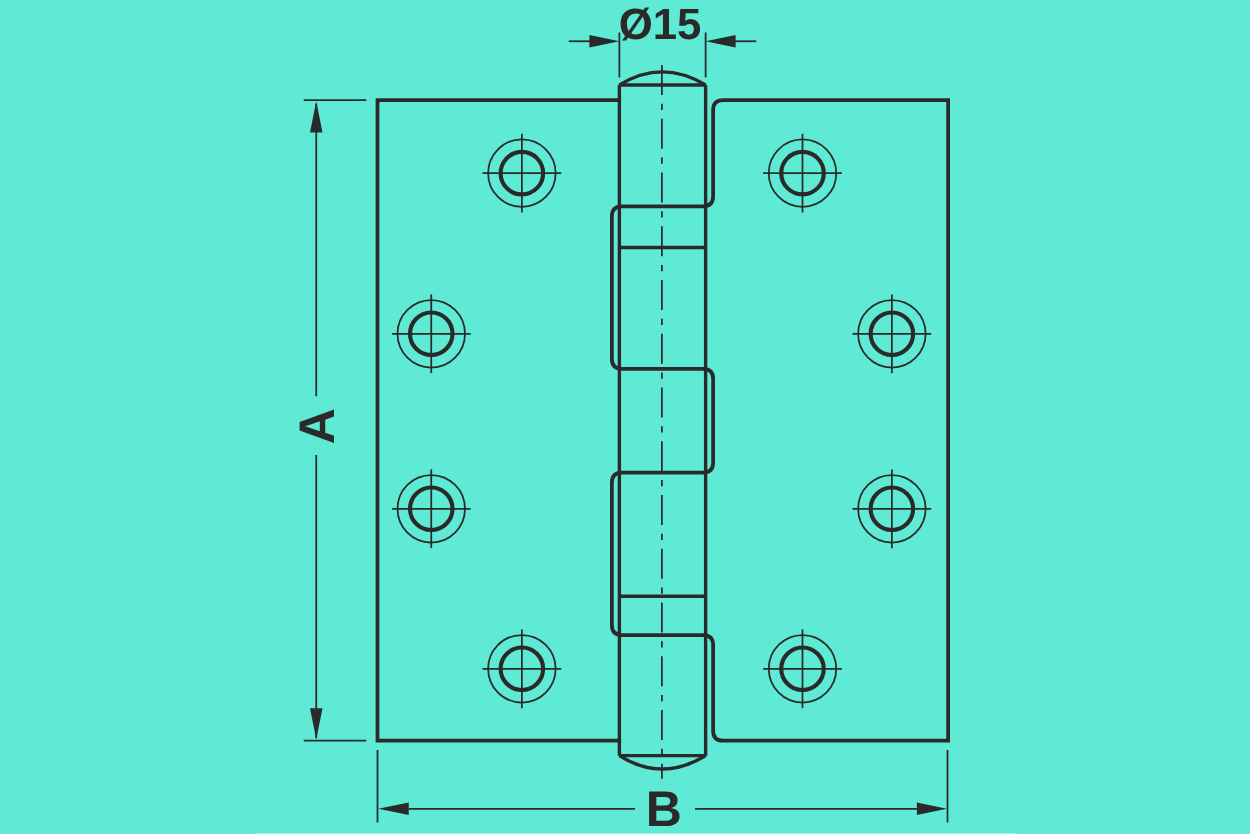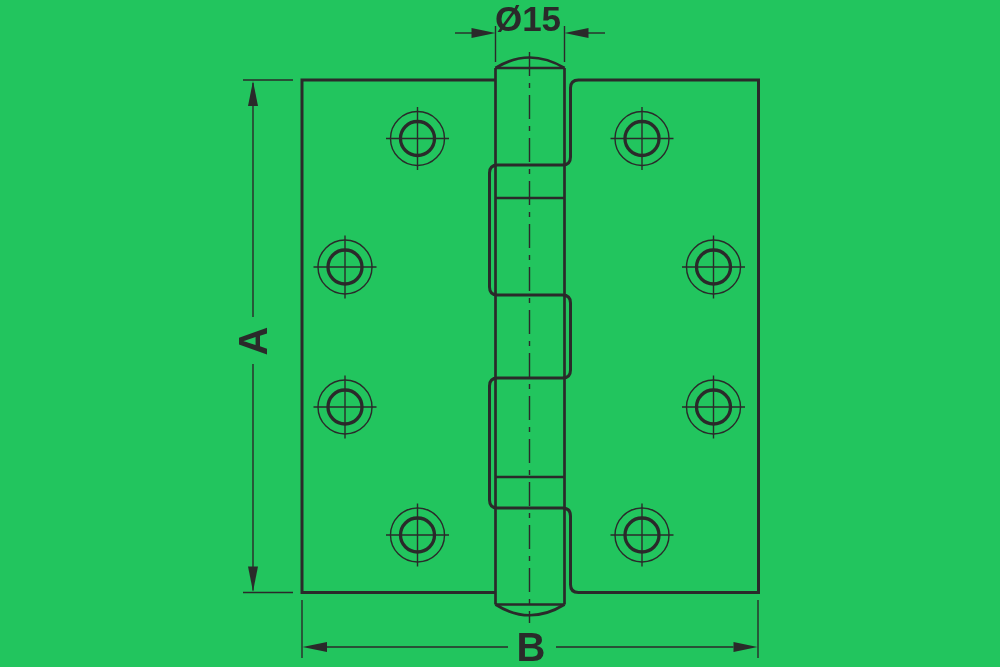--- a/index.html
+++ b/index.html
@@ -1,16 +1,16 @@
 <!DOCTYPE html>
 <html><head>
 <meta charset="utf-8">
 <style>
   html,body{margin:0;padding:0;background:#ffffff;}
-  .stage{position:relative;width:1000px;height:667px;background:#22c55e;overflow:hidden;}
+  .stage{position:relative;width:1000px;height:667px;background:#5eead4;overflow:hidden;}
   svg{position:absolute;left:0;top:0;}
   svg .lbl{font-family:"Liberation Sans",sans-serif;font-weight:700;text-anchor:middle;}
   svg .lbl-big{font-size:40px;}
   svg .lbl-dia{font-size:35px;}
 </style>
 </head>
 <body>
 
 <div class="stage">
   <svg id="dwg" width="1000" height="667" viewBox="0 0 1000 667">

